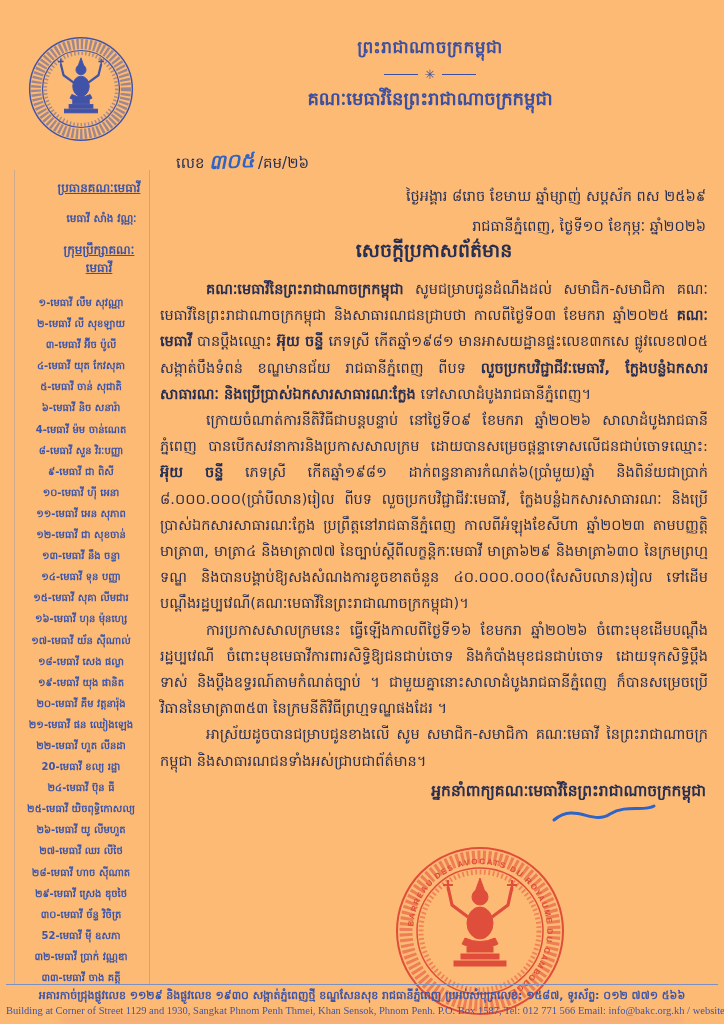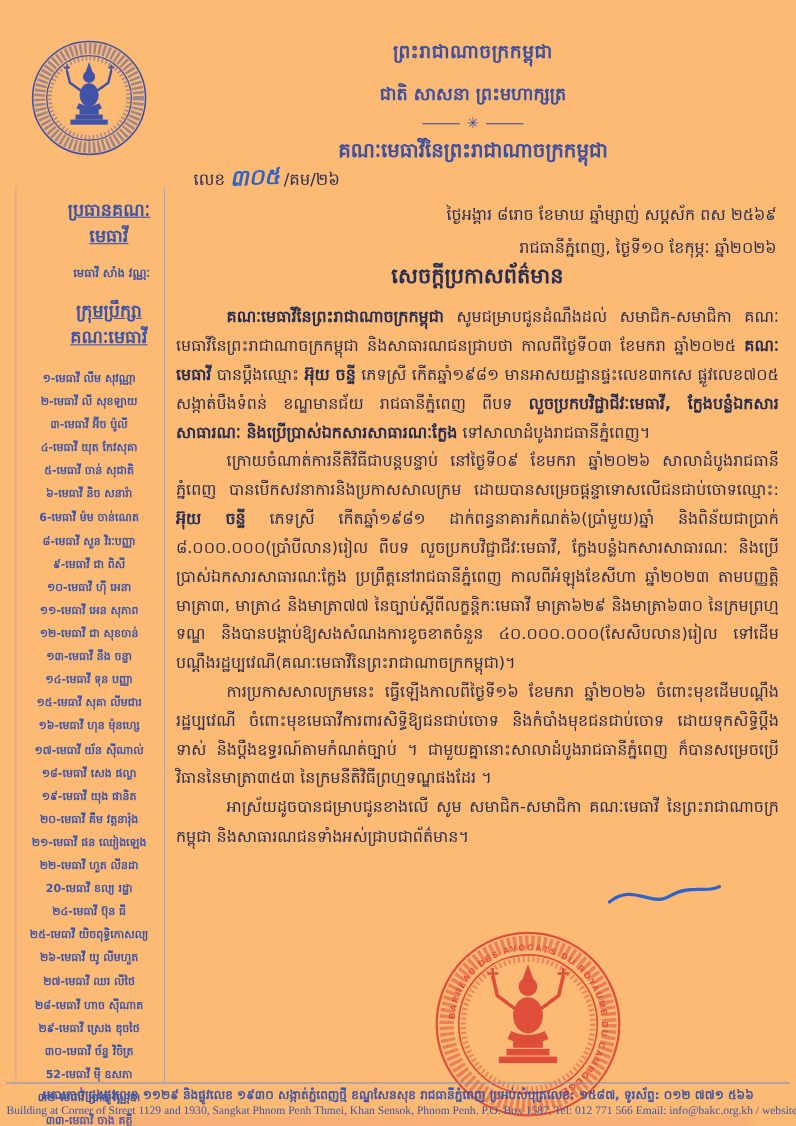--- a/index.html
+++ b/index.html
@@ -22,21 +22,21 @@
   
   .bodycol{position:absolute;left:160px;top:276px;width:548px;font-size:14.5px;line-height:26.2px;text-align:justify;color:#272e54;}
   .bodycol p{margin:0;text-indent:46px;}
   .bodycol .b{font-weight:bold;}
   .sig{margin-top:4px;text-align:right;font-weight:bold;font-size:15.5px;padding-right:2px;}
   .pen{position:absolute;left:548px;top:796px;}
   
   .vrule{position:absolute;left:149px;top:170px;width:1px;height:815px;background:#9aabd6;}
   .lrule{position:absolute;left:14px;top:170px;width:1px;height:815px;background:rgba(120,140,190,.35);}
   .sidebar{position:absolute;left:16px;top:180px;width:130px;color:#3d55a8;font-weight:bold;text-align:center;}
-  .sb-h{font-size:16px;text-decoration:underline;margin-bottom:14px;padding-left:36px;}
+  .sb-h{font-size:12px;text-decoration:underline;margin-bottom:14px;padding-left:36px;}
   .sb-p{font-size:10.5px;margin-bottom:15px;padding-left:41px;}
   .sb-i{font-size:10px;line-height:21.1px;text-align:center;white-space:nowrap;overflow:hidden;}
   
   .stamp{position:absolute;left:392px;top:845px;opacity:.92;}
   
   .footer{position:absolute;left:6px;right:6px;top:984px;border-top:1.4px solid #7d90c4;padding-top:3px;text-align:center;color:#3d55a8;}
   .f-kh{font-size:11px;font-weight:bold;white-space:nowrap;}
   .f-en{font-size:10.5px;font-family:"Liberation Serif","DejaVu Serif",serif;white-space:nowrap;margin-top:1px;}
   .artifact{position:absolute;left:60px;right:40px;top:1015px;height:9px;background:rgba(225,130,130,.22);filter:blur(3px);border-radius:4px;}
 </style>
@@ -60,21 +60,20 @@
       <path d="M60,26 L56.5,36 L63.5,36 Z"></path>
       <path d="M52,53 L41,45 L38,33" fill="none" stroke-width="2.4"></path>
       <path d="M68,53 L79,45 L82,33" fill="none" stroke-width="2.4"></path>
       <path d="M35,30 L41,30 M38,27 L38,34" stroke-width="1.6" fill="none"></path>
       <path d="M79,30 L85,30 M82,27 L82,34" stroke-width="1.6" fill="none"></path>
     </g>
   </svg>
 
   <div class="hdr">
     <div class="h1">ព្រះរាជាណាចក្រកម្ពុជា</div>
-    <div class="h2">ជាតិ សាសនា ព្រះមហាក្សត្រ</div>
     <div class="hdiv">
       <span class="dash"></span>
       <span>✳</span>
       <span class="dash"></span>
     </div>
     <div class="h3">គណៈមេធាវីនៃព្រះរាជាណាចក្រកម្ពុជា</div>
   </div>
 
   <div class="ref">
     <span>លេខ</span><span class="hand">៣០៥</span><span>/គម/២៦</span>
@@ -85,20 +84,21 @@
     <div>រាជធានីភ្នំពេញ, ថ្ងៃទី១០ ខែកុម្ភៈ ឆ្នាំ២០២៦</div>
   </div>
 
   <div class="title">សេចក្តីប្រកាសព័ត៌មាន</div>
 
   <div class="bodycol">
     <p><span class="b">គណៈមេធាវីនៃព្រះរាជាណាចក្រកម្ពុជា</span><span> សូមជម្រាបជូនដំណឹងដល់ សមាជិក-សមាជិកា គណៈមេធាវីនៃព្រះរាជាណាចក្រកម្ពុជា និងសាធារណជនជ្រាបថា កាលពីថ្ងៃទី០៣ ខែមករា ឆ្នាំ២០២៥ </span><span class="b">គណៈមេធាវី</span><span> បានប្តឹងឈ្មោះ </span><span class="b">អ៊ុយ ចន្ទី</span><span> ភេទស្រី កើតឆ្នាំ១៩៨១ មានអាសយដ្ឋានផ្ទះលេខ៣កសេ ផ្លូវលេខ៧០៥ សង្កាត់បឹងទំពន់ ខណ្ឌមានជ័យ រាជធានីភ្នំពេញ ពីបទ </span><span class="b">លួចប្រកបវិជ្ជាជីវៈមេធាវី, ក្លែងបន្លំឯកសារសាធារណៈ និងប្រើប្រាស់ឯកសារសាធារណៈក្លែង</span><span> ទៅសាលាដំបូងរាជធានីភ្នំពេញ។</span></p>
     <p><span>ក្រោយចំណាត់ការនីតិវិធីជាបន្តបន្ទាប់ នៅថ្ងៃទី០៩ ខែមករា ឆ្នាំ២០២៦ សាលាដំបូងរាជធានីភ្នំពេញ បានបើកសវនាការនិងប្រកាសសាលក្រម ដោយបានសម្រេចផ្តន្ទាទោសលើជនជាប់ចោទឈ្មោះ: </span><span class="b">អ៊ុយ ចន្ទី</span><span> ភេទស្រី កើតឆ្នាំ១៩៨១ ដាក់ពន្ធនាគារកំណត់៦(ប្រាំមួយ)ឆ្នាំ និងពិន័យជាប្រាក់ ៨.០០០.០០០(ប្រាំបីលាន)រៀល ពីបទ លួចប្រកបវិជ្ជាជីវៈមេធាវី, ក្លែងបន្លំឯកសារសាធារណៈ និងប្រើប្រាស់ឯកសារសាធារណៈក្លែង ប្រព្រឹត្តនៅរាជធានីភ្នំពេញ កាលពីអំឡុងខែសីហា ឆ្នាំ២០២៣ តាមបញ្ញត្តិមាត្រា៣, មាត្រា៤ និងមាត្រា៧៧ នៃច្បាប់ស្តីពីលក្ខន្តិកៈមេធាវី មាត្រា៦២៩ និងមាត្រា៦៣០ នៃក្រមព្រហ្មទណ្ឌ និងបានបង្គាប់ឱ្យសងសំណងការខូចខាតចំនួន ៤០.០០០.០០០(សែសិបលាន)រៀល ទៅដើមបណ្តឹងរដ្ឋប្បវេណី(គណៈមេធាវីនៃព្រះរាជាណាចក្រកម្ពុជា)។</span></p>
     <p><span>ការប្រកាសសាលក្រមនេះ ធ្វើឡើងកាលពីថ្ងៃទី១៦ ខែមករា ឆ្នាំ២០២៦ ចំពោះមុខដើមបណ្តឹងរដ្ឋប្បវេណី ចំពោះមុខមេធាវីការពារសិទ្ធិឱ្យជនជាប់ចោទ និងកំបាំងមុខជនជាប់ចោទ ដោយទុកសិទ្ធិប្តឹងទាស់ និងប្តឹងឧទ្ធរណ៍តាមកំណត់ច្បាប់ ។ ជាមួយគ្នានោះសាលាដំបូងរាជធានីភ្នំពេញ ក៏បានសម្រេចប្រើវិធាននៃមាត្រា៣៥៣ នៃក្រមនីតិវិធីព្រហ្មទណ្ឌផងដែរ ។</span></p>
     <p><span>អាស្រ័យដូចបានជម្រាបជូនខាងលើ សូម សមាជិក-សមាជិកា គណៈមេធាវី នៃព្រះរាជាណាចក្រកម្ពុជា និងសាធារណជនទាំងអស់ជ្រាបជាព័ត៌មាន។</span></p>
+    <div class="sig">អ្នកនាំពាក្យគណៈមេធាវីនៃព្រះរាជាណាចក្រកម្ពុជា</div>
   </div>
 
   <svg class="pen" width="112" height="40" viewBox="0 0 112 40">
     <path d="M6,24 C28,6 44,30 62,18 C78,8 96,16 106,10" fill="none" stroke="#2e63c8" stroke-width="3" stroke-linecap="round"></path>
   </svg>
 
   <div class="lrule"></div>
   <div class="vrule"></div>
 
   <aside class="sidebar">
@@ -106,21 +106,21 @@
     <div class="sb-p">មេធាវី សាំង វណ្ណៈ</div>
     <div class="sb-h">ក្រុមប្រឹក្សាគណៈមេធាវី</div>
     <div>
 
     <div class="sb-i">១-មេធាវី លឹម សុវណ្ណា</div>
         <div class="sb-i">២-មេធាវី លី សុខឡាយ</div>
         <div class="sb-i">៣-មេធាវី អ៊ីច ប៉ូលី</div>
         <div class="sb-i">៤-មេធាវី យុត កែវសុគា</div>
         <div class="sb-i">៥-មេធាវី ចាន់ សុជាតិ</div>
         <div class="sb-i">៦-មេធាវី និច សនារ៉ា</div>
-        <div class="sb-i">6-មេធាវី ម៉ម ចាន់ណេត</div>
+        <div class="sb-i">4-មេធាវី ម៉ម ចាន់ណេត</div>
         <div class="sb-i">៨-មេធាវី សួន វិរៈបញ្ញា</div>
         <div class="sb-i">៩-មេធាវី ជា ពិសី</div>
         <div class="sb-i">១០-មេធាវី ហ៊ី អេនា</div>
         <div class="sb-i">១១-មេធាវី អេន សុភាព</div>
         <div class="sb-i">១២-មេធាវី ជា សុខចាន់</div>
         <div class="sb-i">១៣-មេធាវី នឹង ចន្ទា</div>
         <div class="sb-i">១៤-មេធាវី ទុន បញ្ញា</div>
         <div class="sb-i">១៥-មេធាវី សុគា លីមជារ</div>
         <div class="sb-i">១៦-មេធាវី ហុន ម៉ុនហ្សេ</div>
         <div class="sb-i">១៧-មេធាវី យ័ន ស៊ីណាល់</div>

